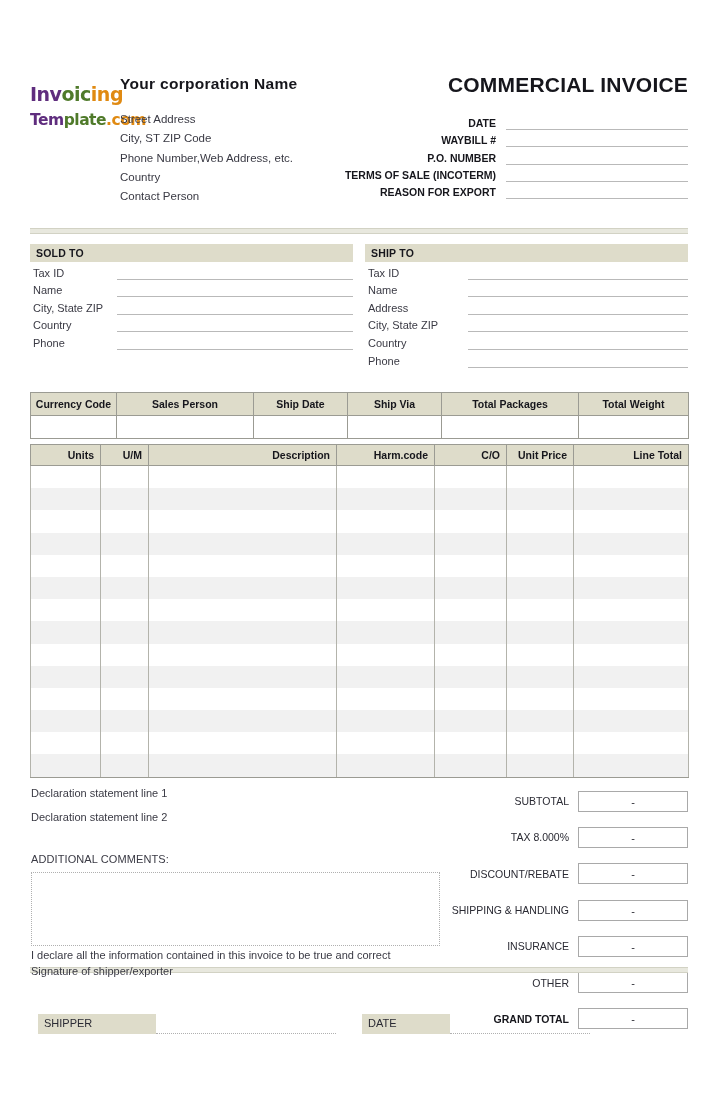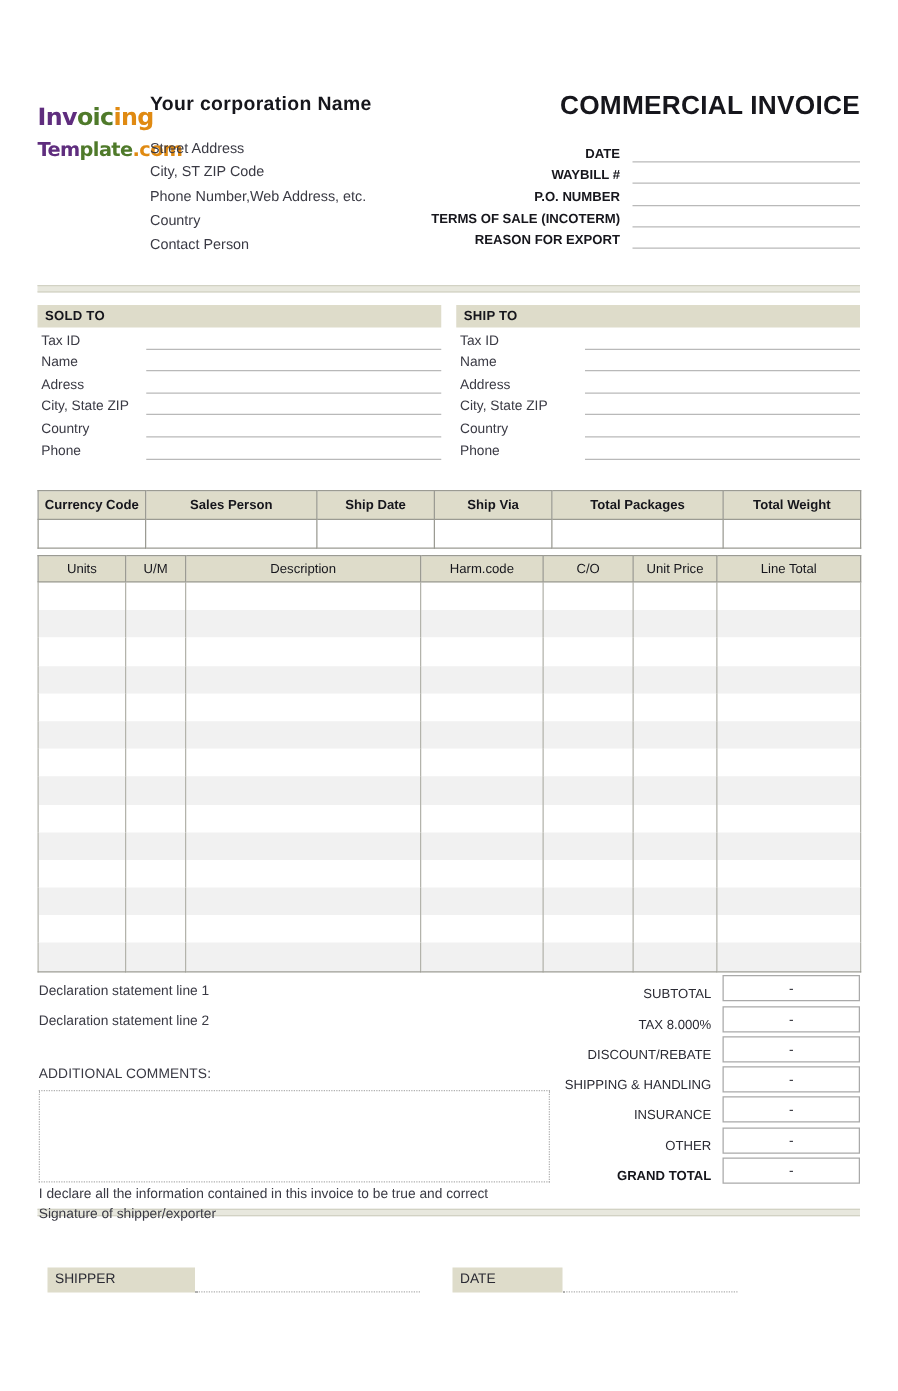--- a/index.html
+++ b/index.html
@@ -195,25 +195,25 @@
     left: 30px;
     top: 444px;
     width: 658px;
     border-collapse: collapse;
     table-layout: fixed;
   }
   .items-table th {
     background: #dedcca;
     border: 1px solid #9b9b93;
     font-size: 10.5px;
-    font-weight: normal;
+    font-weight: bold;
     color: #16161c;
     height: 20px;
-    padding: 0 0;
-    text-align: center;
+    padding: 0 6px;
+    text-align: right;
     white-space: nowrap;
   }
   .items-table td {
     border-left: 1px solid #b3b3ab;
     border-right: 1px solid #b3b3ab;
     height: 22.2px;
     padding: 0;
   }
   .items-table tr.odd td { background: #ffffff; }
   .items-table tr.even td { background: #f1f1f1; }
@@ -251,22 +251,23 @@
   }
 
   .totals {
     position: absolute;
     left: 430px;
     top: 777px;
     width: 258px;
   }
   .tot-row {
     display: flex;
-    align-items: flex-end;
+    align-items: center;
     height: 24.3px;
+    margin-top: 12px;
   }
   .tot-label {
     flex: 0 0 148px;
     text-align: right;
     padding-right: 9px;
     font-size: 10.5px;
     color: #2a2a33;
     box-sizing: border-box;
     white-space: nowrap;
   }
@@ -376,24 +377,20 @@
   <div class="parties">
 
     <div class="party party-sold">
       <div class="party-head">SOLD  TO</div>
       <div class="party-row">
         <div class="party-label">Tax ID</div>
         <div class="party-line"></div>
       </div>
       <div class="party-row">
         <div class="party-label">Name</div>
-        <div class="party-line"></div>
-      </div>
-      <div class="party-row">
-        <div class="party-label">Adress</div>
         <div class="party-line"></div>
       </div>
       <div class="party-row">
         <div class="party-label">City, State ZIP</div>
         <div class="party-line"></div>
       </div>
       <div class="party-row">
         <div class="party-label">Country</div>
         <div class="party-line"></div>
       </div>

